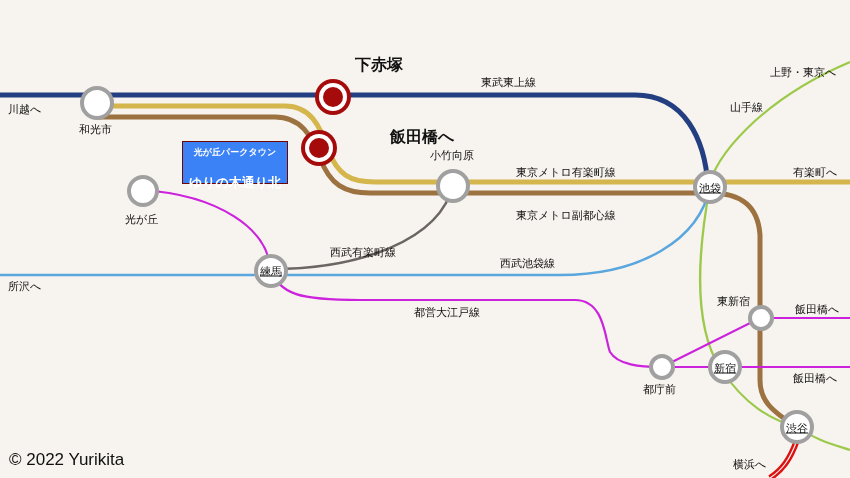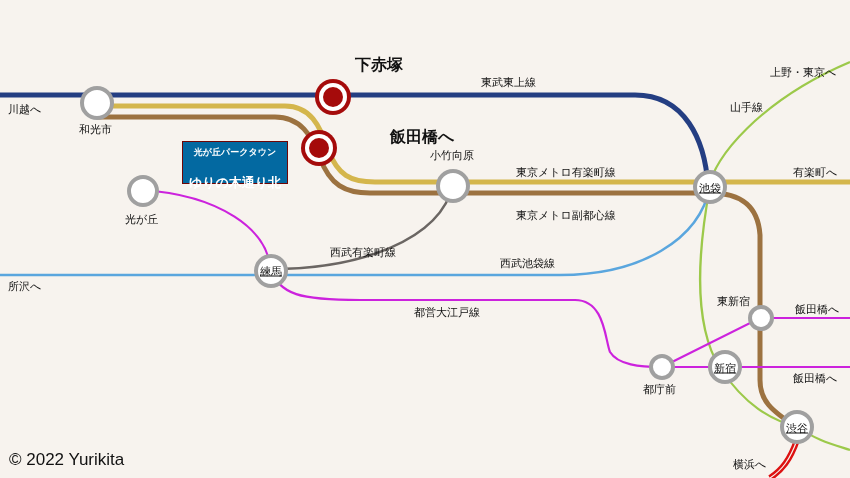--- a/index.html
+++ b/index.html
@@ -1,21 +1,21 @@
 <!DOCTYPE html>
 <html><head>
   <meta charset="utf-8">
   <style>
     html, body { margin: 0; padding: 0; }
     body { width: 850px; height: 478px; background: #f7f3ee; overflow: hidden; position: relative; font-family: "DejaVu Sans", sans-serif; }
     svg { position: absolute; left: 0; top: 0; }
     .lbl { position: absolute; font-size: 11px; color: #111; white-space: nowrap; line-height: 1; }
     .big { font-size: 16px; font-weight: bold; margin-left: 48px; }
     .stn-in { position: absolute; font-size: 11px; color: #111; white-space: nowrap; line-height: 1; transform: translate(-50%, -50%); text-decoration: underline; }
-    .badge { position: absolute; left: 182px; top: 141px; width: 106px; height: 43px; background: #0369a1; border: 1px solid #6e0606; box-sizing: border-box; color: #fff; text-align: center; }
+    .badge { position: absolute; left: 182px; top: 141px; width: 106px; height: 43px; background: #3b82f6; border: 1px solid #6e0606; box-sizing: border-box; color: #fff; text-align: center; }
     .badge .sub { font-size: 9px; font-weight: bold; margin-top: 6px; line-height: 1; }
     .badge .main { font-size: 13px; font-weight: bold; margin-top: 19px; line-height: 1; }
     .copy { position: absolute; left: 9px; top: 450px; font-size: 17px; color: #111; font-family: "Liberation Sans", sans-serif; }
   </style>
 </head>
 <body>
 
 <svg width="850" height="478" viewBox="0 0 850 478">
 
   <path d="M 850 62 C 760 100, 712 160, 710 186 C 700 240, 690 320, 720 368 C 745 405, 770 420, 800 428 C 815 440, 835 445, 850 450" fill="none" stroke="#9cc94a" stroke-width="2.2"></path>

